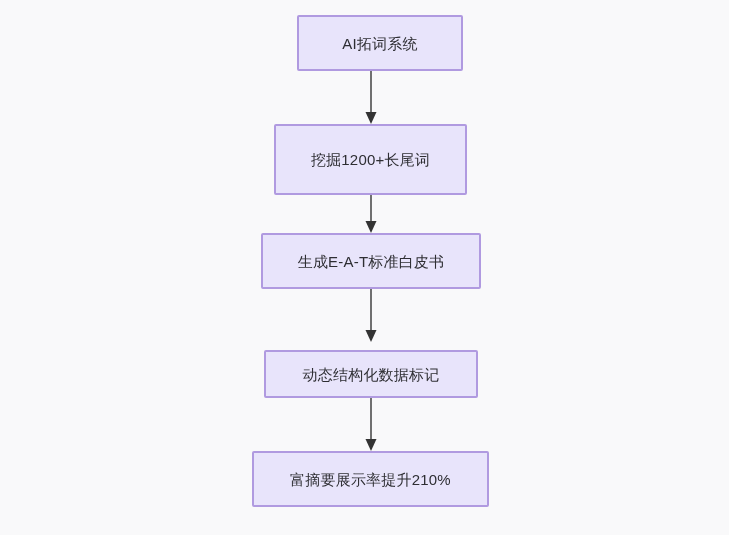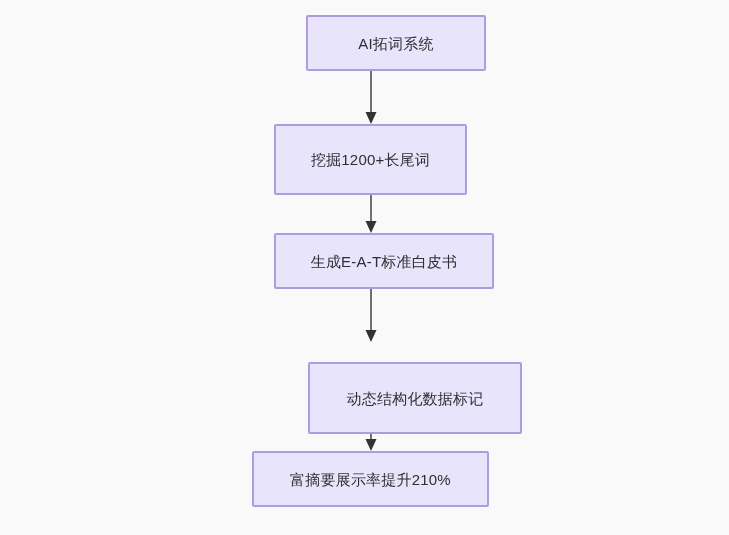--- a/index.html
+++ b/index.html
@@ -67,33 +67,33 @@
     </svg>
   </div>
 
   <div class="edge" style="left:361px; top:398px; width:20px; height:53px;">
     <svg width="20" height="53" viewBox="0 0 20 53" xmlns="http://www.w3.org/2000/svg">
       <line x1="10" y1="0" x2="10" y2="44" stroke="#707070" stroke-width="2"></line>
       <polygon points="10,53 4.5,41 15.5,41" fill="#333333"></polygon>
     </svg>
   </div>
 
-  <div class="node" style="left:306px; top:15px; width:180px; height:56px;">
+  <div class="node" style="left:297px; top:15px; width:166px; height:56px;">
     <span>AI拓词系统</span>
   </div>
 
   <div class="node" style="left:274px; top:124px; width:193px; height:71px;">
     <span>挖掘1200+长尾词</span>
   </div>
 
-  <div class="node" style="left:261px; top:233px; width:220px; height:56px;margin-left:13px;">
+  <div class="node" style="left:261px; top:233px; width:220px; height:56px;">
     <span>生成E-A-T标准白皮书</span>
   </div>
 
-  <div class="node" style="left:264px; top:362px; width:214px; height:72px;margin-left:44px;">
+  <div class="node" style="left:264px; top:350px; width:214px; height:48px;">
     <span>动态结构化数据标记</span>
   </div>
 
   <div class="node" style="left:252px; top:451px; width:237px; height:56px;text-align:center;">
     <span>富摘要展示率提升210%</span>
   </div>
 
 </div>
 
 </body></html>

